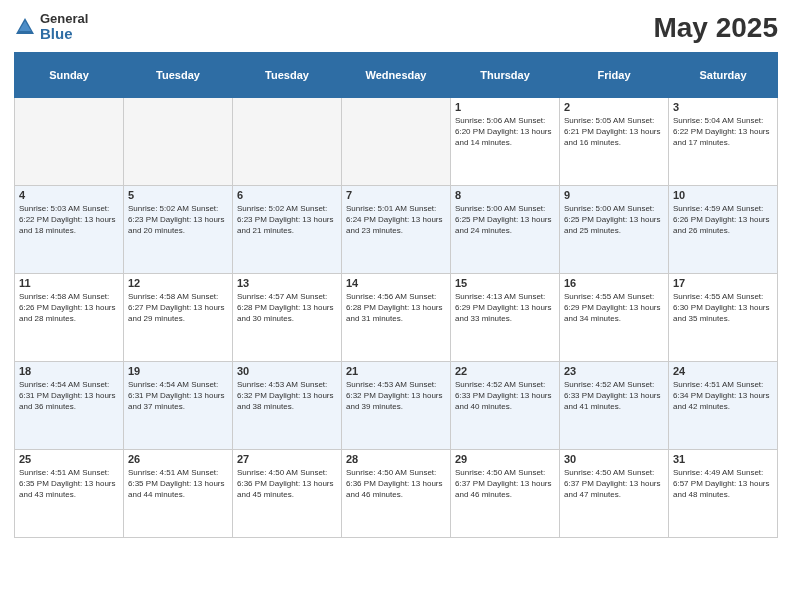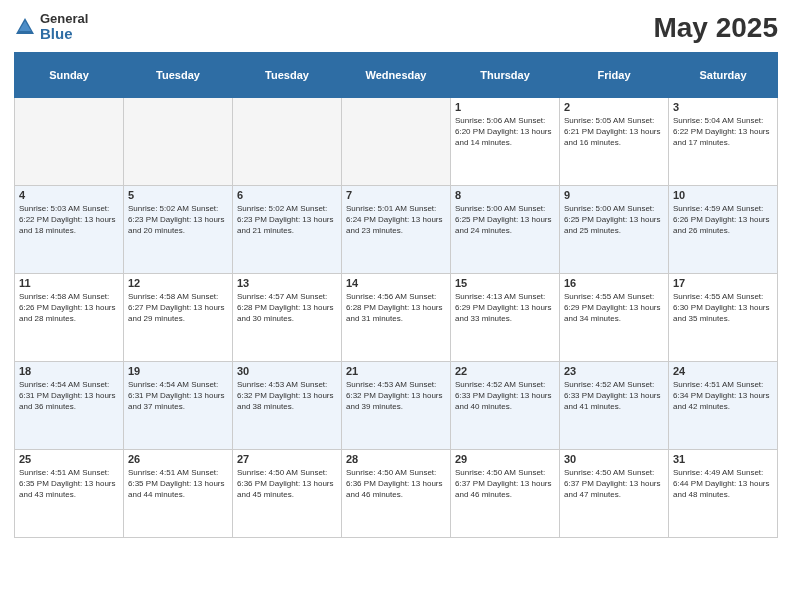--- a/index.html
+++ b/index.html
@@ -350,20 +350,20 @@
           <td>
             <div class="day-number">30</div>
             <div class="day-info">Sunrise: 4:50 AM
 Sunset: 6:37 PM
 Daylight: 13 hours
 and 47 minutes.</div>
           </td>
           <td>
             <div class="day-number">31</div>
             <div class="day-info">Sunrise: 4:49 AM
-Sunset: 6:44 PM
+Sunset: 6:57 PM
 Daylight: 13 hours
 and 48 minutes.</div>
           </td>
         </tr>
       </tbody>
   </table>
 </div>
 
 </body></html>

